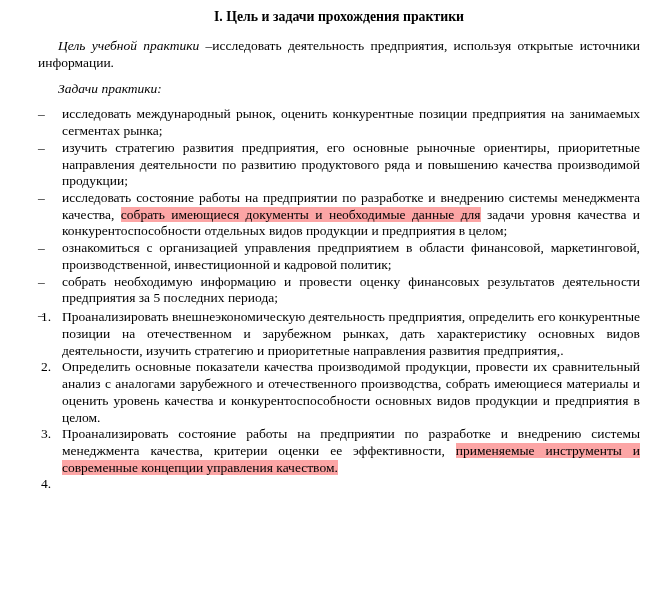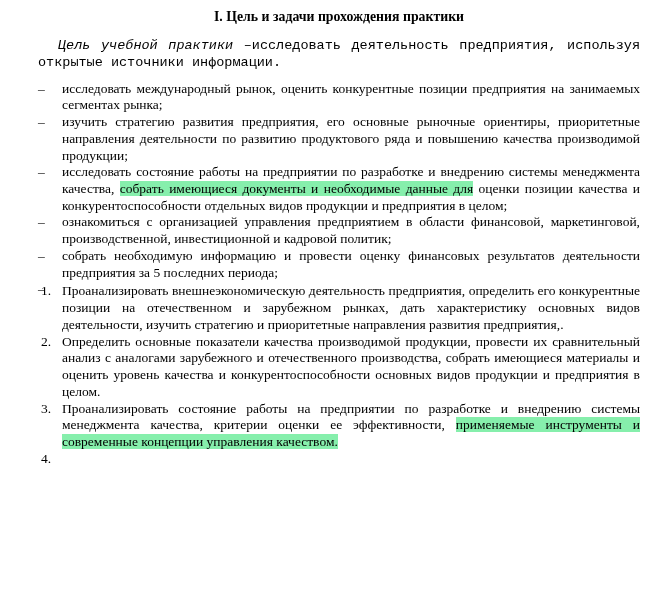--- a/index.html
+++ b/index.html
@@ -28,21 +28,20 @@
     text-align: center;
     margin: 0 0 13px 0;
   }
   .heading-2 {
     margin: 13px 0 13px 0;
   }
   .para {
     text-align: justify;
     text-indent: 20px;
     margin: 0 0 9px 0;
-    font-family: Liberation Mono, monospace;
   }
   .italic {
     font-style: italic;
   }
   .list {
     margin: 0 0 2px 0;
   }
   .li {
     position: relative;
     padding-left: 24px;
@@ -50,37 +49,38 @@
   }
   .li .marker {
     position: absolute;
     left: 0;
     top: 0;
   }
   .li.num .marker {
     left: 3px;
   }
   .hl {
-    background: #86efac;
+    background: #fca5a5;
   }
 </style>
 </head>
 <body>
 
 <div class="page">
 
   <div class="heading">I. Цель и задачи прохождения практики</div>
 
   <p class="para"><em class="italic">Цель учебной практики </em><span>–исследовать деятельность предприятия, используя открытые источники информации.</span></p>
 
+  <p class="para italic">Задачи практики:</p>
 
   <div class="list">
       <div class="li"><span class="marker">–</span><span>исследовать международный рынок, оценить конкурентные позиции предприятия на занимаемых сегментах рынка;</span></div>
       <div class="li"><span class="marker">–</span><span>изучить стратегию развития предприятия, его основные рыночные ориентиры, приоритетные направления деятельности по развитию продуктового ряда и повышению качества производимой продукции;</span></div>
-      <div class="li"><span class="marker">–</span><span>исследовать состояние работы на предприятии по разработке и внедрению системы менеджмента качества, </span><span class="hl">собрать имеющиеся документы и необходимые данные для</span><span> оценки позиции качества и конкурентоспособности отдельных видов продукции и предприятия в целом;</span></div>
+      <div class="li"><span class="marker">–</span><span>исследовать состояние работы на предприятии по разработке и внедрению системы менеджмента качества, </span><span class="hl">собрать имеющиеся документы и необходимые данные для</span><span> задачи уровня качества и конкурентоспособности отдельных видов продукции и предприятия в целом;</span></div>
       <div class="li"><span class="marker">–</span><span>ознакомиться с организацией управления предприятием в области финансовой, маркетинговой, производственной, инвестиционной и кадровой политик;</span></div>
       <div class="li"><span class="marker">–</span><span>собрать необходимую информацию и провести оценку финансовых результатов деятельности предприятия за 5 последних периода;</span></div>
       <div class="li"><span class="marker">–</span></div>
     </div>
 
 
   <div class="list">
       <div class="li num"><span class="marker">1.</span><span>Проанализировать внешнеэкономическую деятельность предприятия, определить его конкурентные позиции на отечественном и зарубежном рынках, дать характеристику основных видов деятельности, изучить стратегию и приоритетные направления развития предприятия,.</span></div>
       <div class="li num"><span class="marker">2.</span><span>Определить основные показатели качества производимой продукции, провести их сравнительный анализ с аналогами зарубежного и отечественного производства, собрать имеющиеся материалы и оценить уровень качества и конкурентоспособности основных видов продукции и предприятия в целом.</span></div>
       <div class="li num"><span class="marker">3.</span><span>Проанализировать состояние работы на предприятии по разработке и внедрению системы менеджмента качества, критерии оценки ее эффективности, </span><span class="hl">применяемые инструменты и современные концепции управления качеством.</span></div>

